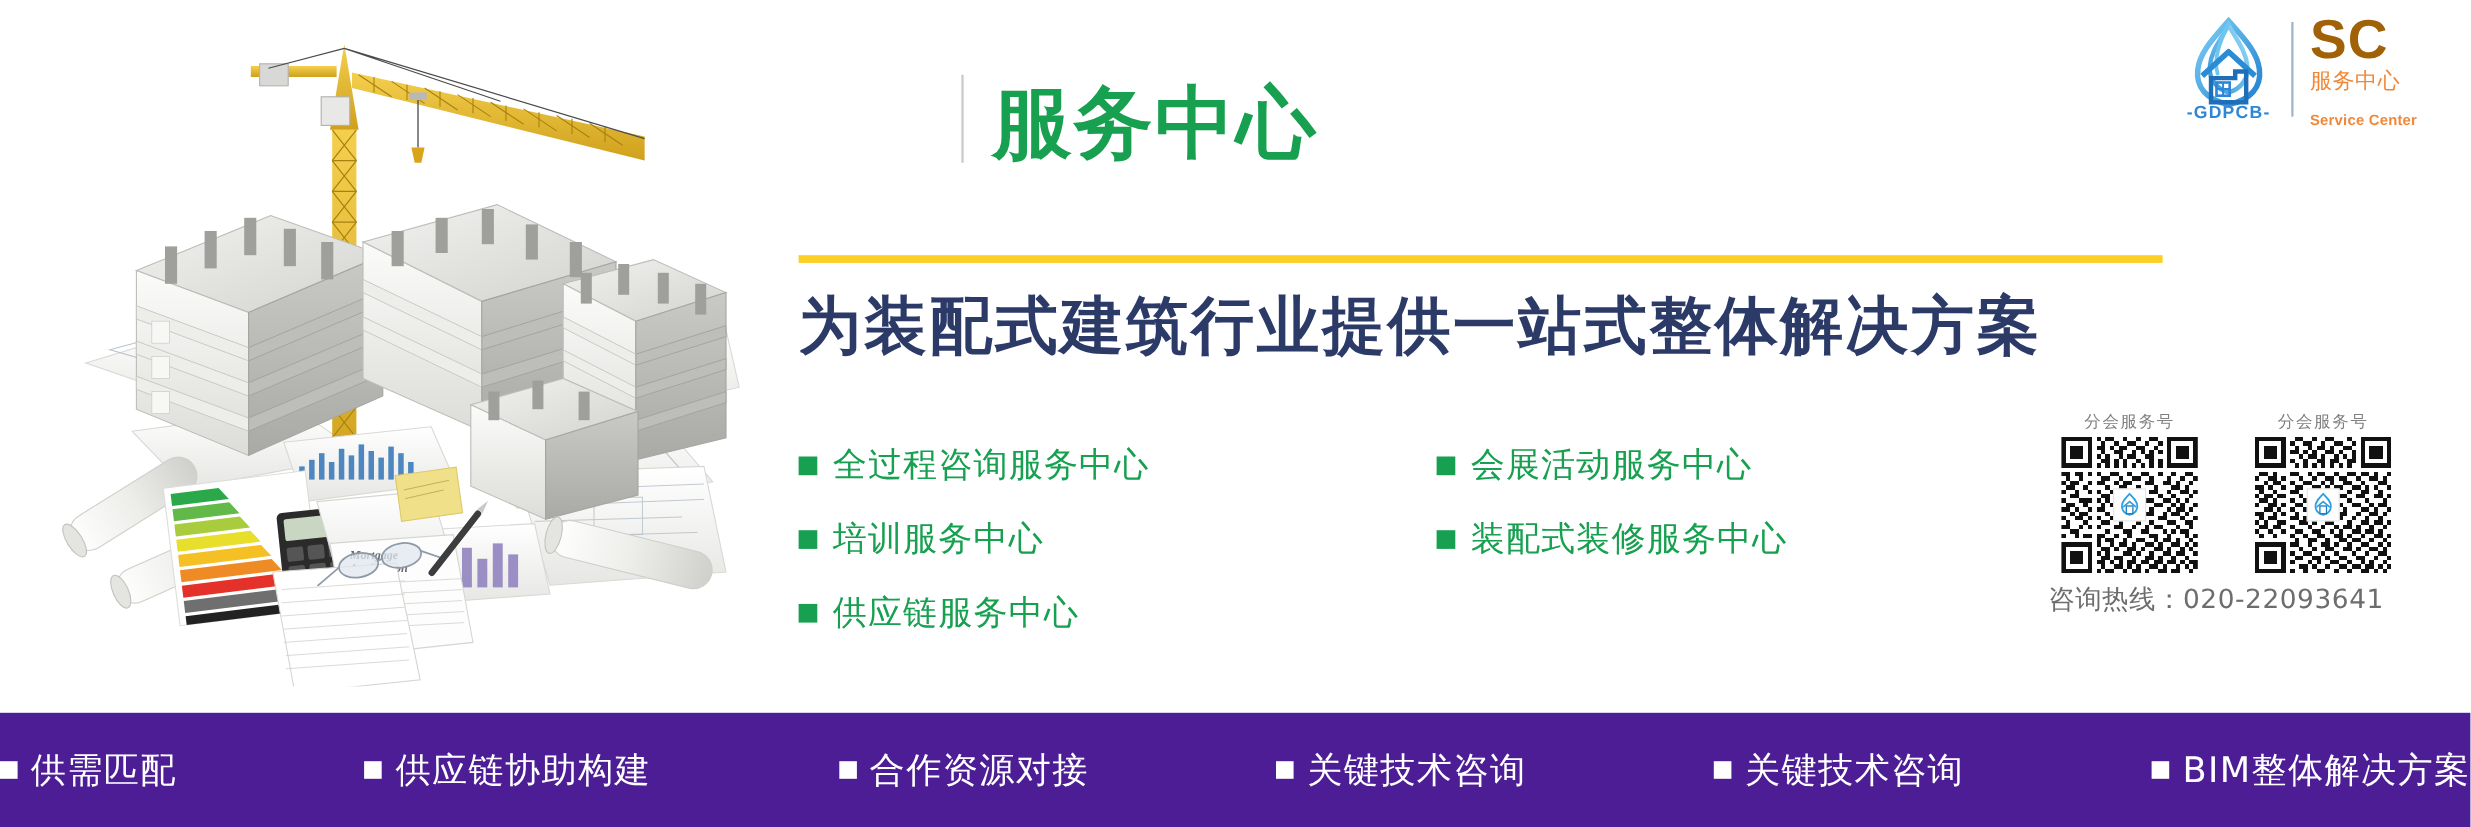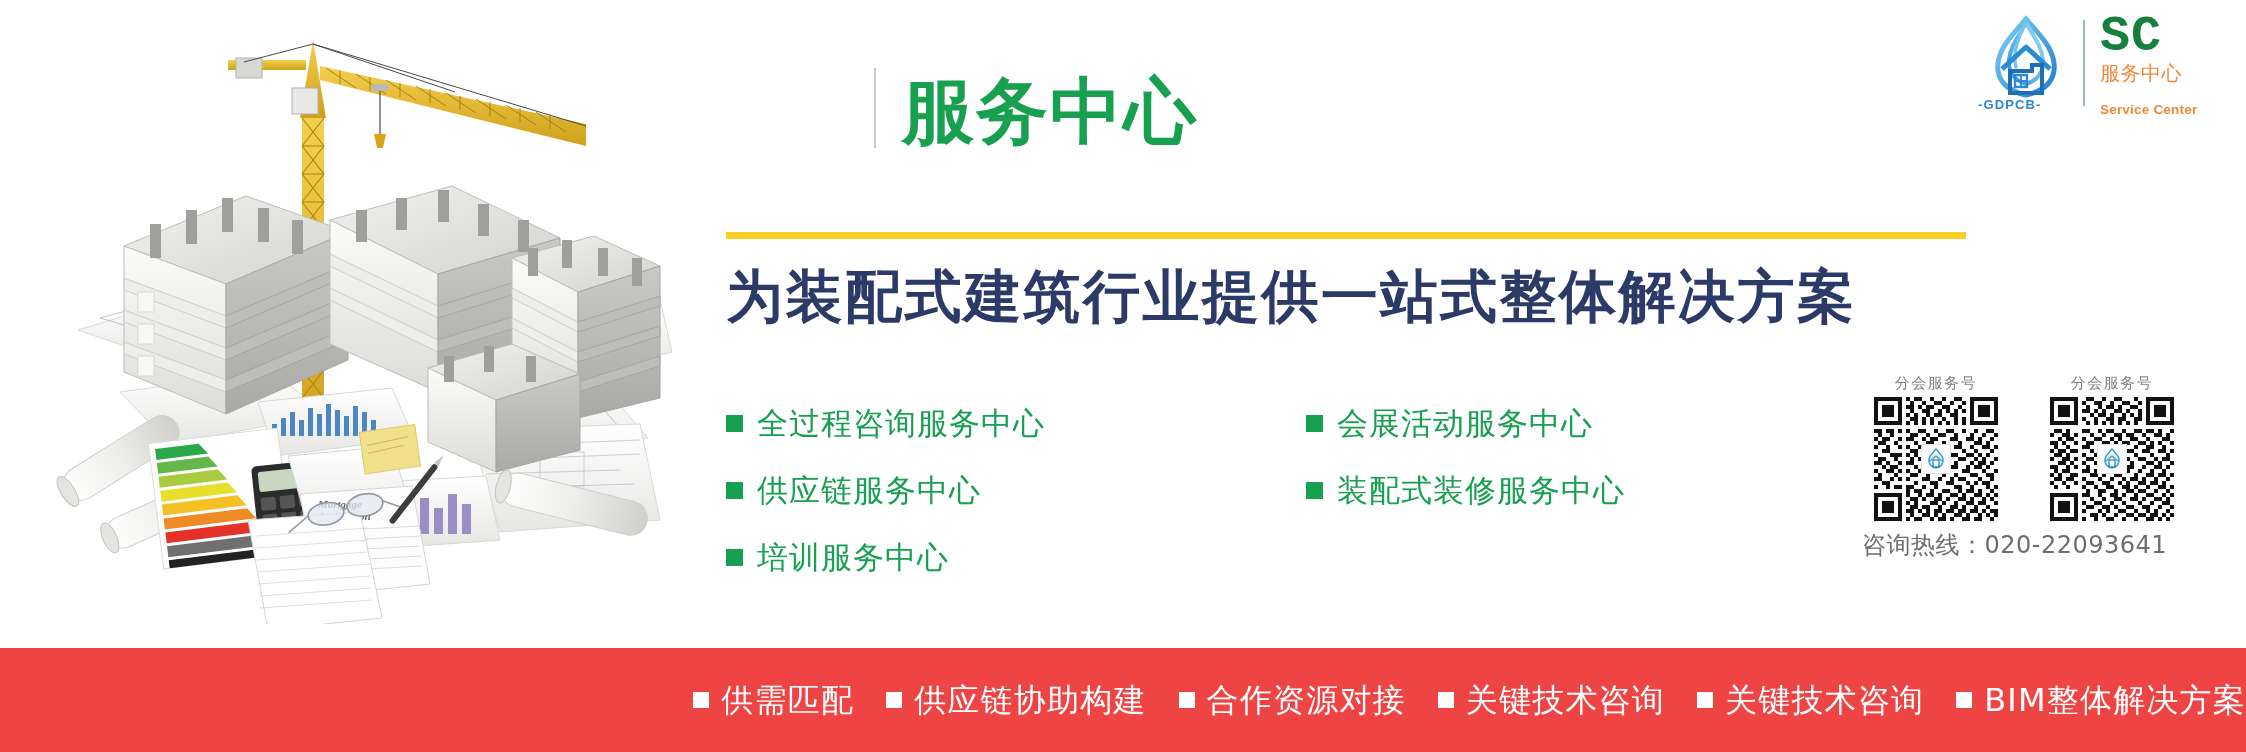--- a/index.html
+++ b/index.html
@@ -27,33 +27,34 @@
   
   #logo-lockup {
     position: absolute; left: 1978px; top: 12px;
     width: 246px; height: 102px;
     display: flex; align-items: center;
   }
   #gdpcb-mark { width: 96px; height: 100px; position: relative; flex: 0 0 auto; }
   #gdpcb-mark svg { display:block; }
   #gdpcb-wordmark {
     position: absolute; left: 0; bottom: 1px; width: 96px;
-    font-size: 13px; font-weight: bold; letter-spacing: 1.1px;
+    text-align: center;
+    font-size: 16px; font-weight: bold; letter-spacing: 1.1px;
     color: #2f86d6;
     font-family: "Liberation Sans", sans-serif;
   }
   #logo-divider {
     width: 2px; height: 86px; background: #9fb3c8;
     margin: 0 15px 0 9px; flex: 0 0 auto;
   }
   #sc-block { flex: 1 1 auto; padding-top: 3px; }
   #sc-letters {
     font-size: 50px; font-weight: bold; letter-spacing: 1px;
-    color: #15803d; line-height: 0.95;
-    font-family: Liberation Mono, monospace;
+    color: #a16207; line-height: 0.95;
+    font-family: Liberation Sans, sans-serif;
   }
   #sc-cn {
     font-size: 20px; color: #f08838; letter-spacing: 0.5px;
     margin-top: 3px; line-height: 1;
     font-family: "DejaVu Sans", sans-serif;
   }
   #sc-en {
     font-size: 13.5px; color: #f08838; letter-spacing: 0.2px;
     margin-top: 20px; line-height: 1; font-weight: bold;
     font-family: "Liberation Sans", sans-serif;
@@ -160,22 +161,22 @@
     font-family: "DejaVu Sans", sans-serif;
     letter-spacing: 0.5px;
     white-space: nowrap;
     line-height: 1;
   }
 
   
   #bottom-bar {
     position: absolute; left: 0; top: 648px;
     width: 2246px; height: 104px;
-    background: #ef4444;
-    display: flex; align-items: center; justify-content: flex-end;
+    background: #4c1d95;
+    display: flex; align-items: center; justify-content: space-between;
     gap: 32px;
   }
   .bar-item {
     display: flex; align-items: center;
     color: #ffffff;
     font-family: "DejaVu Sans", sans-serif;
     font-size: 32px; letter-spacing: 1.2px;
     white-space: nowrap;
     line-height: 1;
   }
@@ -520,25 +521,25 @@
   <div id="tagline">为装配式建筑行业提供一站式整体解决方案</div>
 
   <div id="service-list">
     <div class="service-col" id="service-col-1">
       <div class="service-item">
         <span class="service-bullet"></span>
         <span>全过程咨询服务中心</span>
       </div>
       <div class="service-item">
         <span class="service-bullet"></span>
-        <span>供应链服务中心</span>
+        <span>培训服务中心</span>
       </div>
       <div class="service-item">
         <span class="service-bullet"></span>
-        <span>培训服务中心</span>
+        <span>供应链服务中心</span>
       </div>
     </div>
     <div class="service-col" id="service-col-2">
       <div class="service-item">
         <span class="service-bullet"></span>
         <span>会展活动服务中心</span>
       </div>
       <div class="service-item">
         <span class="service-bullet"></span>
         <span>装配式装修服务中心</span>

